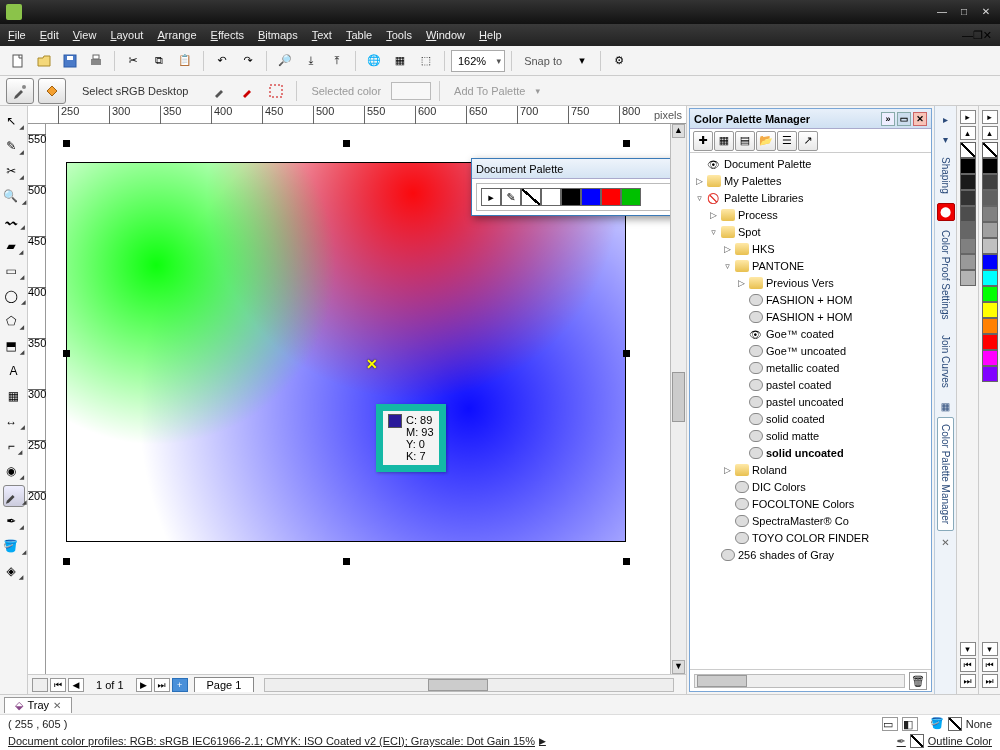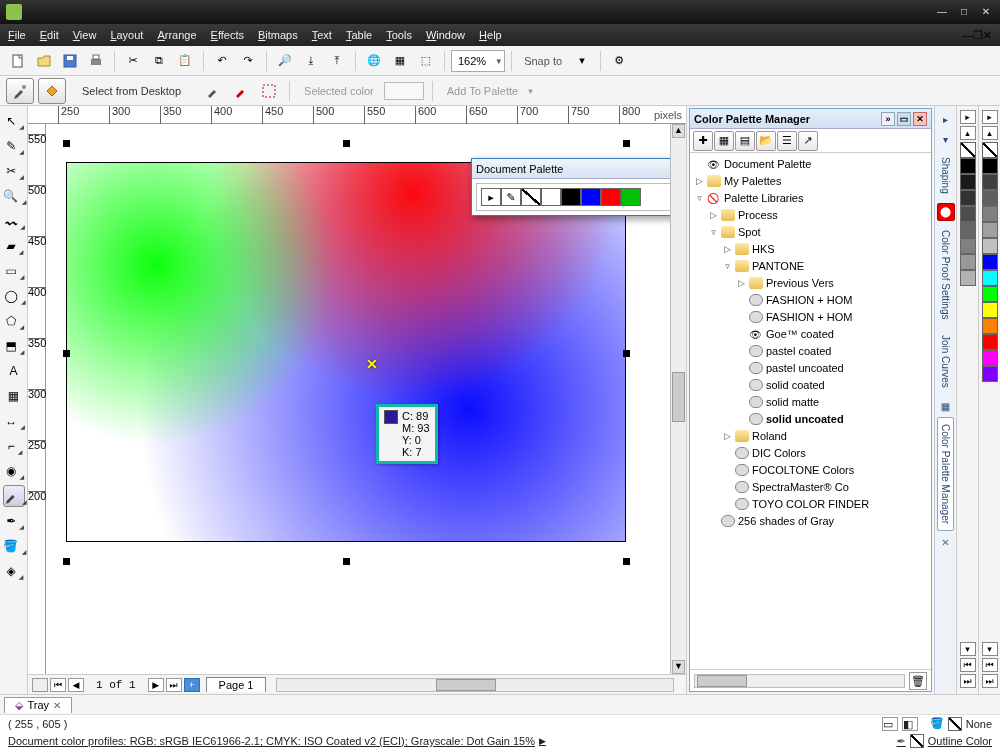--- a/index.html
+++ b/index.html
@@ -50,21 +50,21 @@
 .page-shadow { position:absolute; left:8px; top:6px; right:16px; bottom:16px; background:#fff;}
 .gradient-rect { position:absolute; left:20px; top:38px; width:560px; height:380px; border:1px solid #000;
   background:
     radial-gradient(circle at 16% 27%, rgba(0,255,0,0.95) 0%, rgba(0,255,0,0) 33%),
     radial-gradient(circle at 62% 8%, rgba(255,0,0,0.95) 0%, rgba(255,0,0,0) 42%),
     radial-gradient(circle at 72% 65%, rgba(0,0,255,0.95) 0%, rgba(0,0,255,0) 70%),
     #fff;
 }
 .sel-handle { position:absolute; width:7px; height:7px; background:#000; }
 .eyedrop-cross { position:absolute; color:#ff0; font-weight:bold; font-size:14px; text-shadow:0 0 2px #000; }
-.color-tip { position:absolute; background:#f4f4f4; border:3px solid #14b8a6; padding:3px 5px; font-size:10px; box-shadow:1px 1px 3px rgba(0,0,0,.3); display:flex; gap:4px;}
+.color-tip { position:absolute; background:#f4f4f4; border:7px solid #14b8a6; padding:3px 5px; font-size:10px; box-shadow:1px 1px 3px rgba(0,0,0,.3); display:flex; gap:4px;}
 .color-tip .sw { width:14px; height:14px; border:1px solid #555; }
 .color-tip .vals div { line-height:12px; }
 
 
 .doc-palette { position:absolute; left:425px; top:34px; width:220px; background:#fff; border:1px solid #3a7ab8; box-shadow:2px 3px 8px rgba(0,0,0,.4); }
 .doc-palette .hdr { height:20px; background:linear-gradient(#eef4fb,#d5e4f3); border-bottom:1px solid #aac; display:flex; align-items:center; padding:0 4px; font-size:11px;}
 .doc-palette .body { padding:4px; display:flex; gap:0; border:1px solid #bbb; margin:4px;}
 .doc-palette .sw { width:20px; height:18px; border:1px solid #666; }
 
 
@@ -217,21 +217,21 @@
         <path d="M3 13l6-6 2 2-6 6-3 1z" fill="#555"></path>
         <circle cx="12" cy="4" r="2" fill="#888"></circle>
       </svg>
     </div>
   <div class="big-btn">
       <svg viewBox="0 0 16 16">
         <path d="M3 8l5-5 5 5-5 5z" fill="#f4a030" stroke="#a06010"></path>
       </svg>
     </div>
   <div style="width:8px"></div>
-  <span style="color:#333;">Select from Desktop</span>
+  <span style="color:#333;">Select sRGB Desktop</span>
   <div style="width:12px"></div>
   <div class="tb-btn">
       <svg viewBox="0 0 16 16">
         <path d="M3 13l6-6 2 2-6 6z" fill="#555"></path>
       </svg>
     </div>
   <div class="tb-btn">
       <svg viewBox="0 0 16 16">
         <path d="M3 13l6-6 2 2-6 6z" fill="#c00"></path>
       </svg>
@@ -350,21 +350,21 @@
       <div class="vscroll">
         <div class="arr" style="top:0;">▲</div>
         <div class="thumb"></div>
         <div class="arr" style="bottom:0;">▼</div>
       </div>
     </div>
     <div class="navbar">
       <div style="width:16px;height:14px;border:1px solid #999;background:#eee;"></div>
       <div class="nbtn">⏮</div>
       <div class="nbtn">◀</div>
-      <span style="padding:0 10px;font-family:Liberation Mono, monospace;">1 of 1</span>
+      <span style="padding:0 10px;">1 of 1</span>
       <div class="nbtn">▶</div>
       <div class="nbtn">⏭</div>
       <div class="nbtn plus">+</div>
       <div class="ptab"><span>Page 1</span></div>
       <div class="hscroll">
           <div class="thumb"></div>
         </div>
     </div>
   </div>
 
@@ -433,20 +433,30 @@
           </div>
           <div class="tree-row" style="padding-left: 46px;">
             <span class="exp"></span>
             <span class="ic ic-pal"></span>
             <span>FASHION + HOM</span>
           </div>
           <div class="tree-row" style="padding-left: 46px; align-items: center;">
             <span class="exp"></span>
             <span class="ic ic-eye"></span>
             <span>Goe™ coated</span>
+          </div>
+          <div class="tree-row" style="padding-left: 46px;">
+            <span class="exp"></span>
+            <span class="ic ic-pal"></span>
+            <span>Goe™ uncoated</span>
+          </div>
+          <div class="tree-row" style="padding-left: 46px;">
+            <span class="exp"></span>
+            <span class="ic ic-pal"></span>
+            <span>metallic coated</span>
           </div>
           <div class="tree-row" style="padding-left: 46px;">
             <span class="exp"></span>
             <span class="ic ic-pal"></span>
             <span>pastel coated</span>
           </div>
           <div class="tree-row" style="padding-left: 46px;">
             <span class="exp"></span>
             <span class="ic ic-pal"></span>
             <span>pastel uncoated</span>

